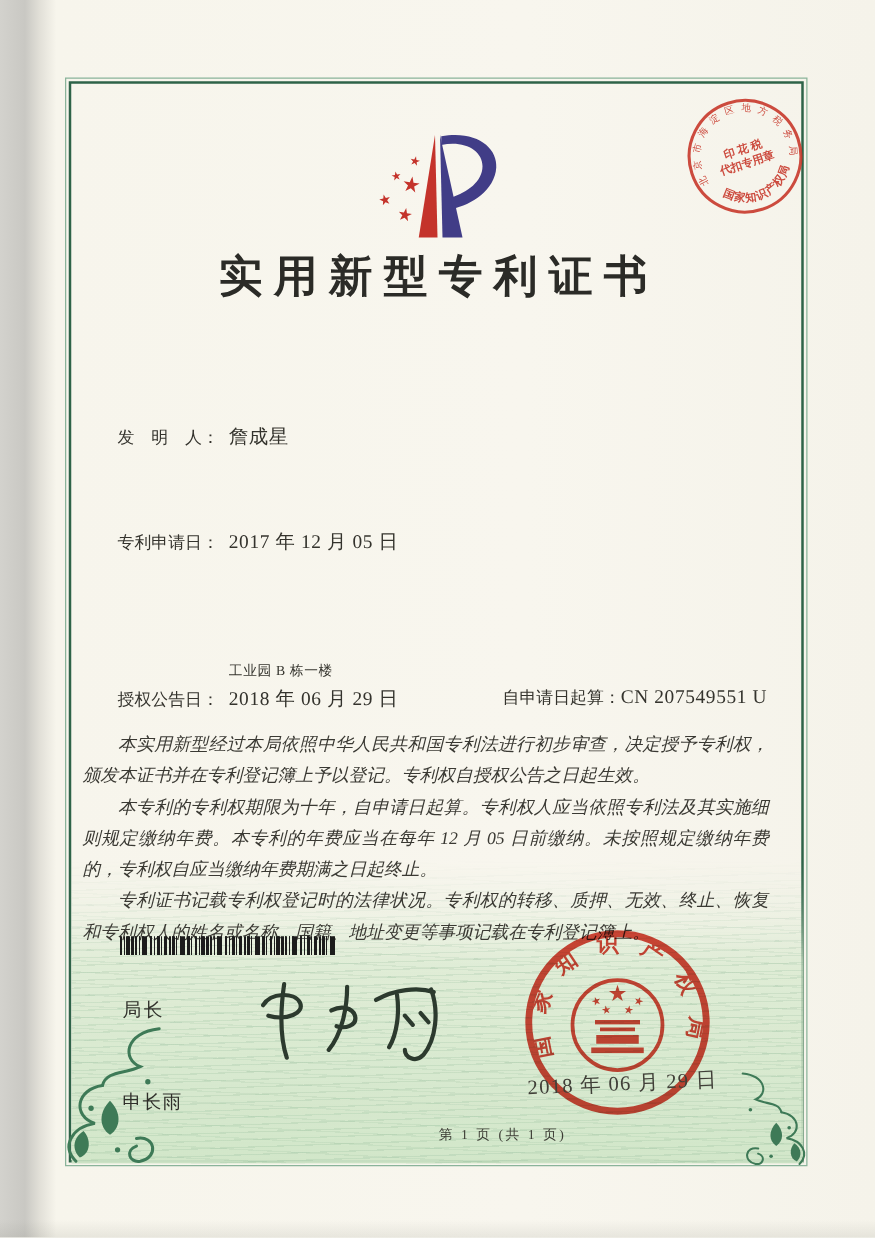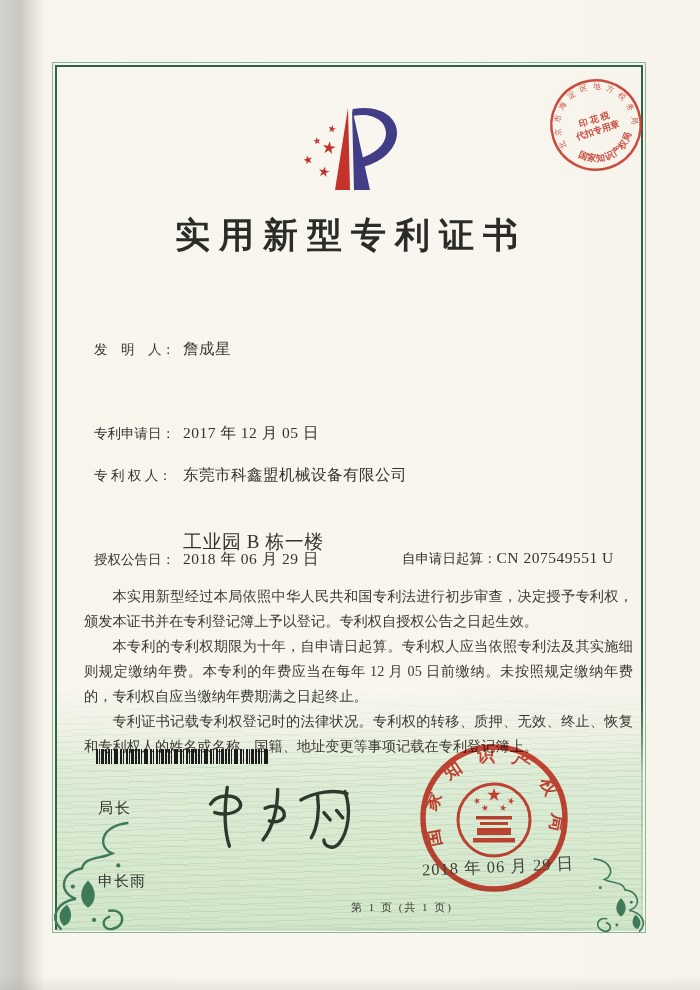--- a/index.html
+++ b/index.html
@@ -30,30 +30,30 @@
       repeating-linear-gradient(3deg,rgba(118,168,132,.12) 0 1px,rgba(0,0,0,0) 1px 9px),
       linear-gradient(180deg,rgba(221,237,213,.25) 0%,rgba(215,233,206,.75) 35%,rgba(207,229,199,.95) 100%);
     -webkit-mask-image:linear-gradient(180deg,rgba(0,0,0,0) 0,#000 80px);
             mask-image:linear-gradient(180deg,rgba(0,0,0,0) 0,#000 80px);
   }
   .abs{position:absolute;z-index:2;}
   .cert-number{left:93px;top:110px;font-size:15px;letter-spacing:2.5px;color:#3b3a35;}
   .logo{left:299px;top:104px;width:104px;height:92px;}
   .tax-stamp{left:539px;top:68px;width:114px;height:114px;transform:rotate(-18deg);opacity:.9;z-index:3;}
   .title{
-    left:52px;top:212px;width:594px;text-align:center;
+    left:52px;top:198px;width:594px;text-align:center;
     font-size:35px;font-weight:600;letter-spacing:9px;padding-left:4px;box-sizing:border-box;
     color:#2b2b27;
   }
   .frow{left:94px;white-space:nowrap;color:#34332d;}
   .frow .fl{display:inline-block;min-width:89px;font-size:13.5px;vertical-align:baseline;}
   .frow .fv{font-size:15.5px;letter-spacing:.5px;}
   .frow .group2{position:absolute;left:308px;top:0;white-space:nowrap;}
-  .addr2{left:183px;font-size:19px;letter-spacing:.5px;color:#34332d;}
-  .paras{left:84px;top:584px;width:549px;color:#3a3933;z-index:2;}
+  .addr2{left:183px;font-size:11px;letter-spacing:.5px;color:#34332d;}
+  .paras{left:66px;top:584px;width:549px;color:#3a3933;z-index:2;font-style:italic;}
   .paras p{margin:0;font-size:14.2px;line-height:25px;text-indent:2em;text-align:justify;}
   .barcode{
     left:96px;top:749px;width:173px;height:15px;z-index:2;
     background-image:
       repeating-linear-gradient(90deg,#1c1c1c 0 2px,rgba(0,0,0,0) 2px 6px),
       repeating-linear-gradient(90deg,#1c1c1c 0 1px,rgba(0,0,0,0) 1px 5px),
       repeating-linear-gradient(90deg,#1c1c1c 0 1px,rgba(0,0,0,0) 1px 3px);
   }
   .director-title{left:98px;top:799px;font-size:15px;color:#2f2f2a;letter-spacing:2px;z-index:2;}
   .director-name{left:98px;top:829px;font-size:15px;color:#2f2f2a;letter-spacing:1px;z-index:2;margin-top:43px;}
@@ -106,23 +106,20 @@
     <text font-size="9.5" font-weight="bold" fill="#c8392c" letter-spacing="0.6"><textPath href="#tsBot" startOffset="3">国家知识产权局</textPath></text>
   </svg>
 
   <div class="abs title">实用新型专利证书</div>
 
   <div class="abs frow" style="top:339px">
     <span class="fl">发　明　人：</span><span class="fv">詹成星</span>
   </div>
   <div class="abs frow" style="top:423px">
     <span class="fl">专利申请日：</span><span class="fv">2017 年 12 月 05 日</span>
-  </div>
-  <div class="abs frow" style="top:465px">
-    <span class="fl">专 利 权 人：</span><span class="fv">东莞市科鑫盟机械设备有限公司</span>
   </div>
   <div class="abs addr2" style="top:529px">工业园 B 栋一楼</div>
   <div class="abs frow" style="top:549px">
     <span class="fl">授权公告日：</span><span class="fv">2018 年 06 月 29 日</span>
     <span class="group2"><span class="fl" style="min-width:0">自申请日起算：</span><span class="fv">CN 207549551 U</span></span>
   </div>
 
   <div class="abs paras">
     <p>本实用新型经过本局依照中华人民共和国专利法进行初步审查，决定授予专利权，颁发本证书并在专利登记簿上予以登记。专利权自授权公告之日起生效。</p>
     <p>本专利的专利权期限为十年，自申请日起算。专利权人应当依照专利法及其实施细则规定缴纳年费。本专利的年费应当在每年 12 月 05 日前缴纳。未按照规定缴纳年费的，专利权自应当缴纳年费期满之日起终止。</p>

